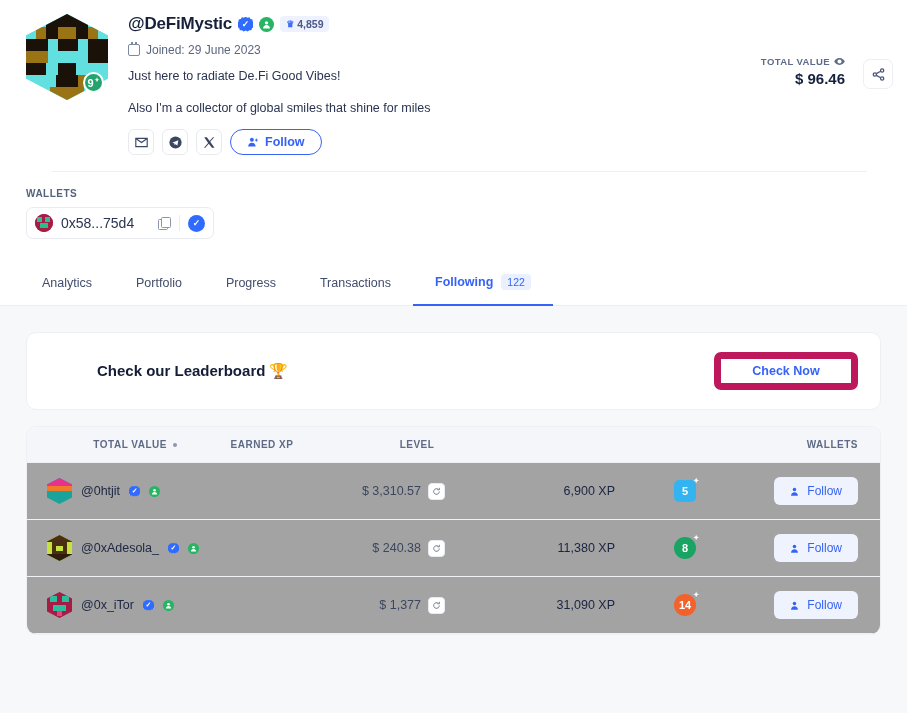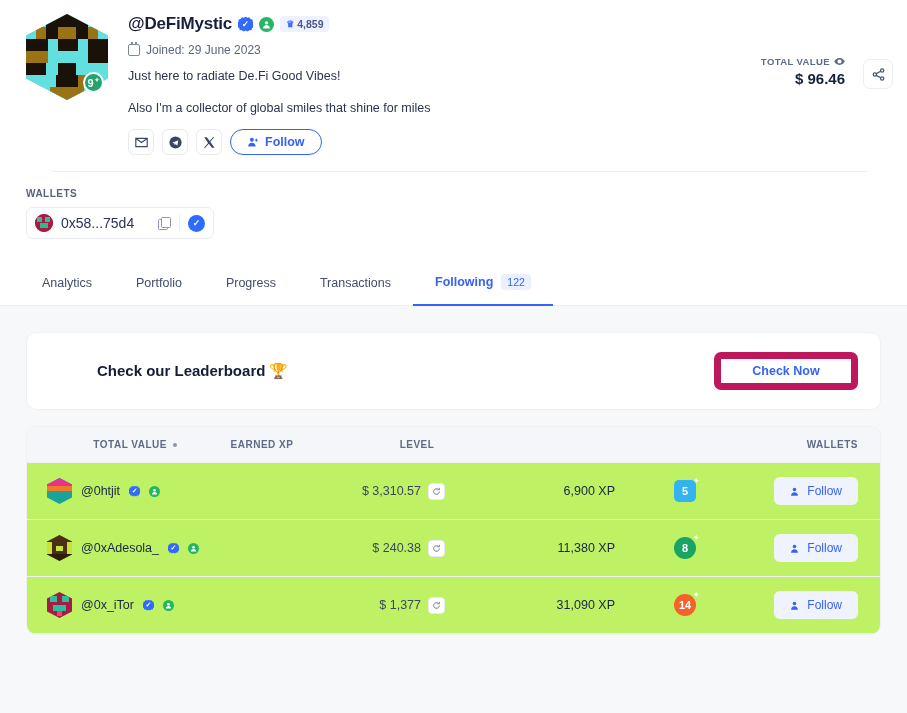--- a/index.html
+++ b/index.html
@@ -197,21 +197,21 @@
   }
   .th-user { width: 268px; padding-left: 20px; display: flex; align-items: center; gap: 6px; }
   .th-val  { width: 150px; text-align: right; display: flex; justify-content: flex-end; align-items: center; gap: 6px; }
   .th-xp   { width: 170px; text-align: center; display: block; }
   .th-lvl  { width: 140px; text-align: center; }
   .th-act  { flex: 1 1 auto; text-align: right; padding-right: 22px; }
   .sort-dot { width: 4px; height: 4px; border-radius: 50%; background: #8c97b0; display:inline-block; }
 
   .trow {
     display: flex; align-items: center; height: 57px;
-    border-bottom: 1px solid #f1f2f6; background: #bef264;
+    border-bottom: 1px solid #f1f2f6; background: #a3a3a3;
   }
   .td-user { width: 268px; padding-left: 20px; display: flex; align-items: center; gap: 9px; }
   .row-ava {
     width: 25px; height: 26px; flex: 0 0 25px; position: relative; overflow: hidden;
     clip-path: polygon(50% 0%, 100% 25%, 100% 75%, 50% 100%, 0% 75%, 0% 25%);
   }
   .row-uname { font-size: 12.5px; color: #202943; font-weight: 400; }
   .mini-verif {
     width: 11px; height: 11px; background: #2f6bff; color: #fff; border-radius: 3px;
     clip-path: polygon(50% 0,61% 8%,75% 5%,82% 17%,96% 20%,97% 34%,107% 44%,100% 56%,

